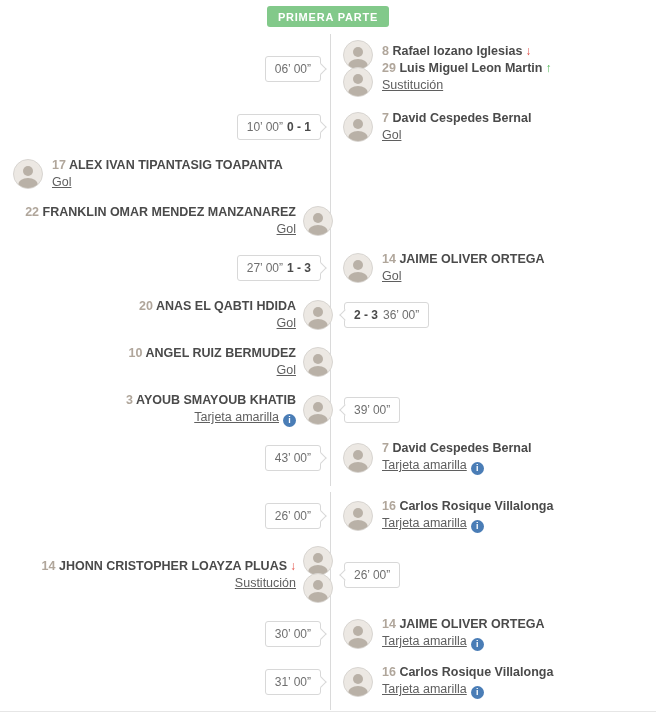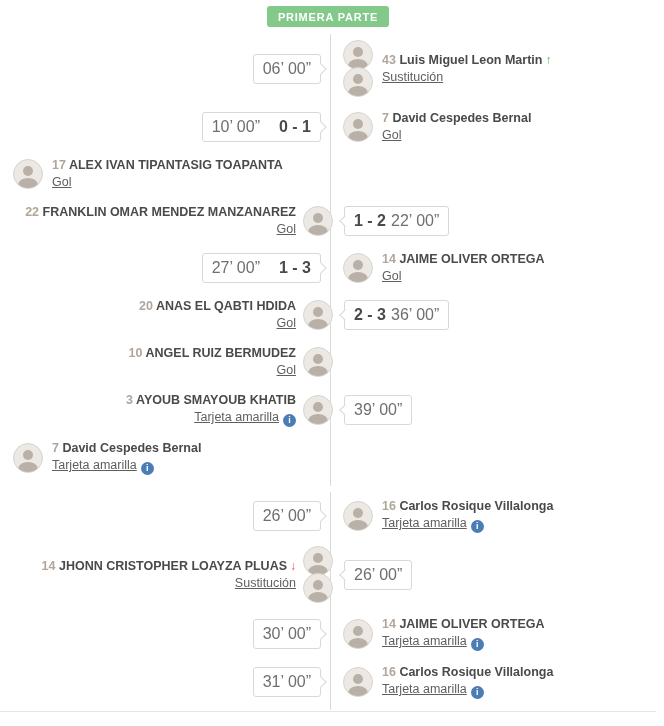--- a/index.html
+++ b/index.html
@@ -25,24 +25,24 @@
   .event.right .avatars { margin-left:13px; }
   .event.right .text { margin-left:9px; }
 
   .event.left .text-zone { flex:0 0 296px; display:flex; justify-content:flex-end; }
   .event.left .text { text-align:right; }
   .event.left .avatars { margin-left:7px; }
   .event.left .badge-zone { margin-left:11px; }
 
   .time-badge {
     position:relative; background:#fff; border:1px solid #d8d8d8; border-radius:3px;
-    padding:6px 9px; font-size:16px; color:#6f6f6f; white-space:nowrap; line-height:1; z-index:1;
+    padding:6px 9px; font-size:12px; color:#6f6f6f; white-space:nowrap; line-height:1; z-index:1;
   }
   .time-badge .score { font-weight:bold; color:#4a4a4a; }
-  .time-badge.point-right .score { margin-left:19px; }
+  .time-badge.point-right .score { margin-left:4px; }
   .time-badge.point-left .score { margin-right:5px; }
   .time-badge.point-right::after {
     content:''; position:absolute; right:-4.5px; top:50%; width:7px; height:7px; background:#fff;
     border-top:1px solid #d8d8d8; border-right:1px solid #d8d8d8;
     transform:translateY(-50%) rotate(45deg);
   }
   .time-badge.point-left::after {
     content:''; position:absolute; left:-4.5px; top:50%; width:7px; height:7px; background:#fff;
     border-bottom:1px solid #d8d8d8; border-left:1px solid #d8d8d8;
     transform:translateY(-50%) rotate(45deg);
@@ -85,21 +85,22 @@
           </div>
           <div class="avatars double">
             <div class="avatar">
               <span class="sil"></span>
             </div>
             <div class="avatar">
               <span class="sil"></span>
             </div>
           </div>
           <div class="text">
-            <div class="player-line"><span class="num">43</span> <span class="nm">Luis Miguel Leon Martin</span><span class="arrow in">↑</span></div>
+            <div class="player-line"><span class="num">8</span> <span class="nm">Rafael lozano Iglesias</span><span class="arrow out">↓</span></div>
+            <div class="player-line"><span class="num">29</span> <span class="nm">Luis Miguel Leon Martin</span><span class="arrow in">↑</span></div>
             <div class="event-label"><span>Sustitución</span></div>
           </div>
         </div>
         <div class="event right goal">
           <div class="badge-zone">
             <div class="time-badge point-right"><span class="time">10’ 00”</span><span class="score">0 - 1</span></div>
           </div>
           <div class="avatars">
             <div class="avatar">
               <span class="sil"></span>
@@ -126,23 +127,20 @@
             <div class="text">
               <div class="player-line"><span class="num">22</span> <span class="nm">FRANKLIN OMAR MENDEZ MANZANAREZ</span></div>
               <div class="event-label"><span>Gol</span></div>
             </div>
           </div>
           <div class="avatars">
             <div class="avatar">
               <span class="sil"></span>
             </div>
           </div>
-          <div class="badge-zone">
-            <div class="time-badge point-left"><span class="score">1 - 2</span><span class="time">22’ 00”</span></div>
-          </div>
         </div>
         <div class="event right goal">
           <div class="badge-zone">
             <div class="time-badge point-right"><span class="time">27’ 00”</span><span class="score">1 - 3</span></div>
           </div>
           <div class="avatars">
             <div class="avatar">
               <span class="sil"></span>
             </div>
           </div>
@@ -190,20 +188,23 @@
           <div class="avatars">
             <div class="avatar">
               <span class="sil"></span>
             </div>
           </div>
           <div class="badge-zone">
             <div class="time-badge point-left"><span class="time">39’ 00”</span></div>
           </div>
         </div>
         <div class="event right yellow-card">
+          <div class="badge-zone">
+            <div class="time-badge point-right"><span class="time">43’ 00”</span></div>
+          </div>
           <div class="avatars">
             <div class="avatar">
               <span class="sil"></span>
             </div>
           </div>
           <div class="text">
             <div class="player-line"><span class="num">7</span> <span class="nm">David Cespedes Bernal</span></div>
             <div class="event-label"><span>Tarjeta amarilla</span><span class="info">i</span></div>
           </div>
         </div>

